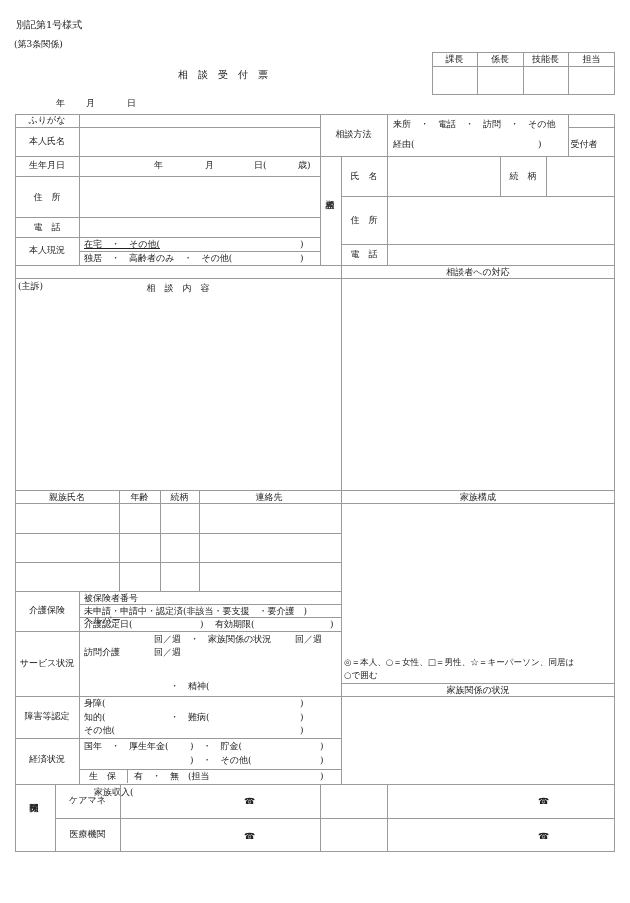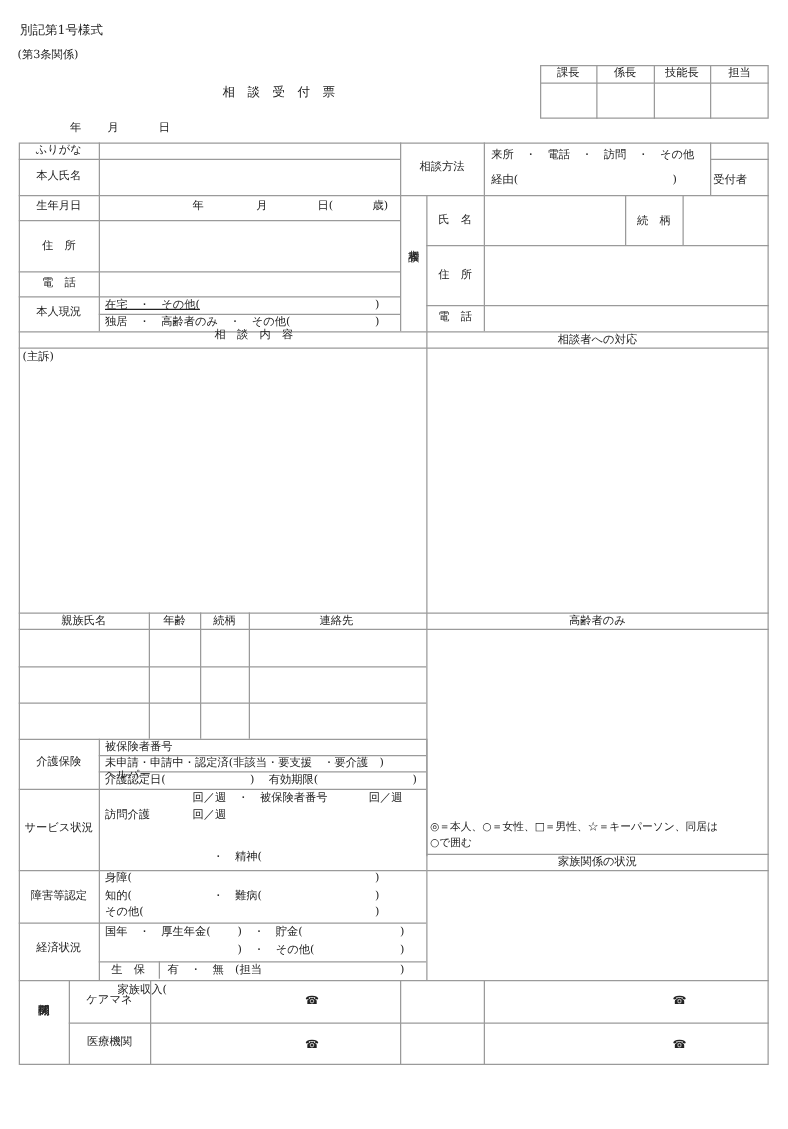--- a/index.html
+++ b/index.html
@@ -88,48 +88,48 @@
 
 <div class="vl" style="left:341px;top:156px;height:109px;"></div>
 <div class="vl" style="left:387px;top:156px;height:109px;"></div>
 <div class="hl" style="left:341px;top:196px;width:274px;"></div>
 <div class="hl" style="left:341px;top:244px;width:274px;"></div>
 <div class="vl" style="left:500px;top:156px;height:40px;"></div>
 <div class="vl" style="left:546px;top:156px;height:40px;"></div>
 <div class="t vert" style="left:325px;top:193px;font-size:9px;">相談者</div>
 <div class="t c" style="left:341px;top:172px;width:46px;">氏　名</div>
 <div class="abs" style="left:388px;top:157px;width:112px;height:39px;"></div>
-<div class="t c" style="left:500px;top:172px;width:46px;font-family:Liberation Serif, serif;">続　柄</div>
+<div class="t c" style="left:500px;top:172px;width:46px;">続　柄</div>
 <div class="abs" style="left:547px;top:157px;width:67px;height:39px;"></div>
 <div class="t c" style="left:341px;top:216px;width:46px;">住　所</div>
 <div class="abs" style="left:388px;top:197px;width:226px;height:47px;"></div>
 <div class="t c" style="left:341px;top:250px;width:46px;">電　話</div>
 <div class="abs" style="left:388px;top:245px;width:226px;height:20px;"></div>
 
 <div class="vl" style="left:341px;top:265px;height:420px;"></div>
 <div class="hl" style="left:15px;top:278px;width:600px;"></div>
-<div class="t c" style="left:15px;top:264px;width:326px;padding-left:25px;">相　談　内　容</div>
+<div class="t c" style="left:15px;top:284px;width:326px;">相　談　内　容</div>
 <div class="t c" style="left:341px;top:268px;width:274px;">相談者への対応</div>
 <div class="t" style="left:18px;top:282px;">(主訴)</div>
 <div class="abs" style="left:16px;top:279px;width:325px;height:210px;"></div>
 <div class="abs" style="left:342px;top:279px;width:272px;height:210px;"></div>
 
 <div class="hl" style="left:15px;top:490px;width:600px;"></div>
 <div class="hl" style="left:15px;top:503px;width:600px;"></div>
 <div class="hl" style="left:15px;top:533px;width:326px;"></div>
 <div class="hl" style="left:15px;top:562px;width:326px;"></div>
 <div class="hl" style="left:15px;top:591px;width:326px;"></div>
 <div class="vl" style="left:119px;top:490px;height:101px;"></div>
 <div class="vl" style="left:160px;top:490px;height:101px;"></div>
 <div class="vl" style="left:199px;top:490px;height:101px;"></div>
 <div class="t c" style="left:15px;top:493px;width:104px;">親族氏名</div>
 <div class="t c" style="left:119px;top:493px;width:41px;">年齢</div>
 <div class="t c" style="left:160px;top:493px;width:39px;">続柄</div>
 <div class="t c" style="left:198px;top:493px;width:142px;">連絡先</div>
-<div class="t c" style="left:341px;top:493px;width:274px;">高齢者のみ</div>
+<div class="t c" style="left:341px;top:493px;width:274px;">家族構成</div>
 
 <div class="abs" style="left:16px;top:504px;width:103px;height:29px;"></div>
 <div class="abs" style="left:120px;top:504px;width:40px;height:29px;"></div>
 <div class="abs" style="left:161px;top:504px;width:38px;height:29px;"></div>
 <div class="abs" style="left:200px;top:504px;width:141px;height:29px;"></div>
 <div class="abs" style="left:16px;top:534px;width:103px;height:28px;"></div>
 <div class="abs" style="left:120px;top:534px;width:40px;height:28px;"></div>
 <div class="abs" style="left:161px;top:534px;width:38px;height:28px;"></div>
 <div class="abs" style="left:200px;top:534px;width:141px;height:28px;"></div>
 <div class="abs" style="left:16px;top:563px;width:103px;height:28px;"></div>
@@ -154,21 +154,21 @@
 <div class="t" style="left:84px;top:594px;">被保険者番号</div>
 <div class="t" style="left:84px;top:607px;">未申請・申請中・認定済(非該当・要支援　・要介護　)</div>
 <div class="t" style="left:84px;top:620px;">介護認定日(</div>
 <div class="t" style="left:200px;top:620px;">)</div>
 <div class="t" style="left:215px;top:620px;">有効期限(</div>
 <div class="t" style="left:330px;top:620px;">)</div>
 
 <div class="hl" style="left:15px;top:696px;width:326px;"></div>
 <div class="t c" style="left:15px;top:659px;width:64px;">サービス状況</div>
 <div class="t" style="left:84px;top:616px;">ヘルパー</div>
-<div class="t" style="left:154px;top:635px;">回／週　・　被保険者番号</div>
+<div class="t" style="left:154px;top:635px;">回／週　・　家族関係の状況</div>
 <div class="t" style="left:295px;top:635px;">回／週</div>
 <div class="t" style="left:84px;top:648px;">訪問介護</div>
 <div class="t" style="left:154px;top:648px;">回／週</div>
 <div class="abs" style="left:80px;top:660px;width:261px;height:36px;"></div>
 
 <div class="hl" style="left:15px;top:738px;width:326px;"></div>
 <div class="t c" style="left:15px;top:713px;width:64px;font-family:Liberation Mono, monospace;">障害等認定</div>
 <div class="t" style="left:84px;top:699px;">身障(</div>
 <div class="t" style="left:170px;top:682px;">・　精神(</div>
 <div class="t" style="left:300px;top:699px;">)</div>

